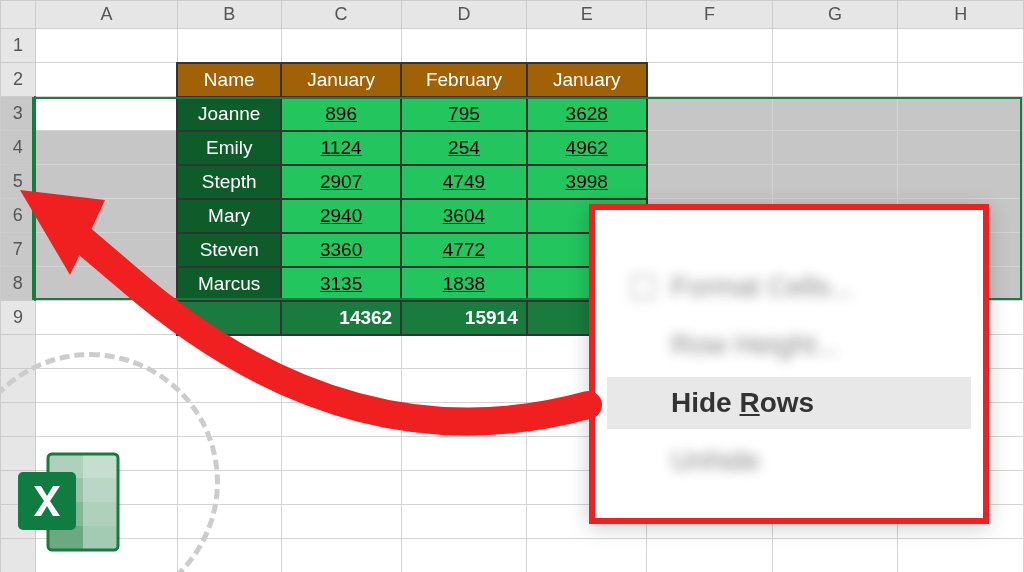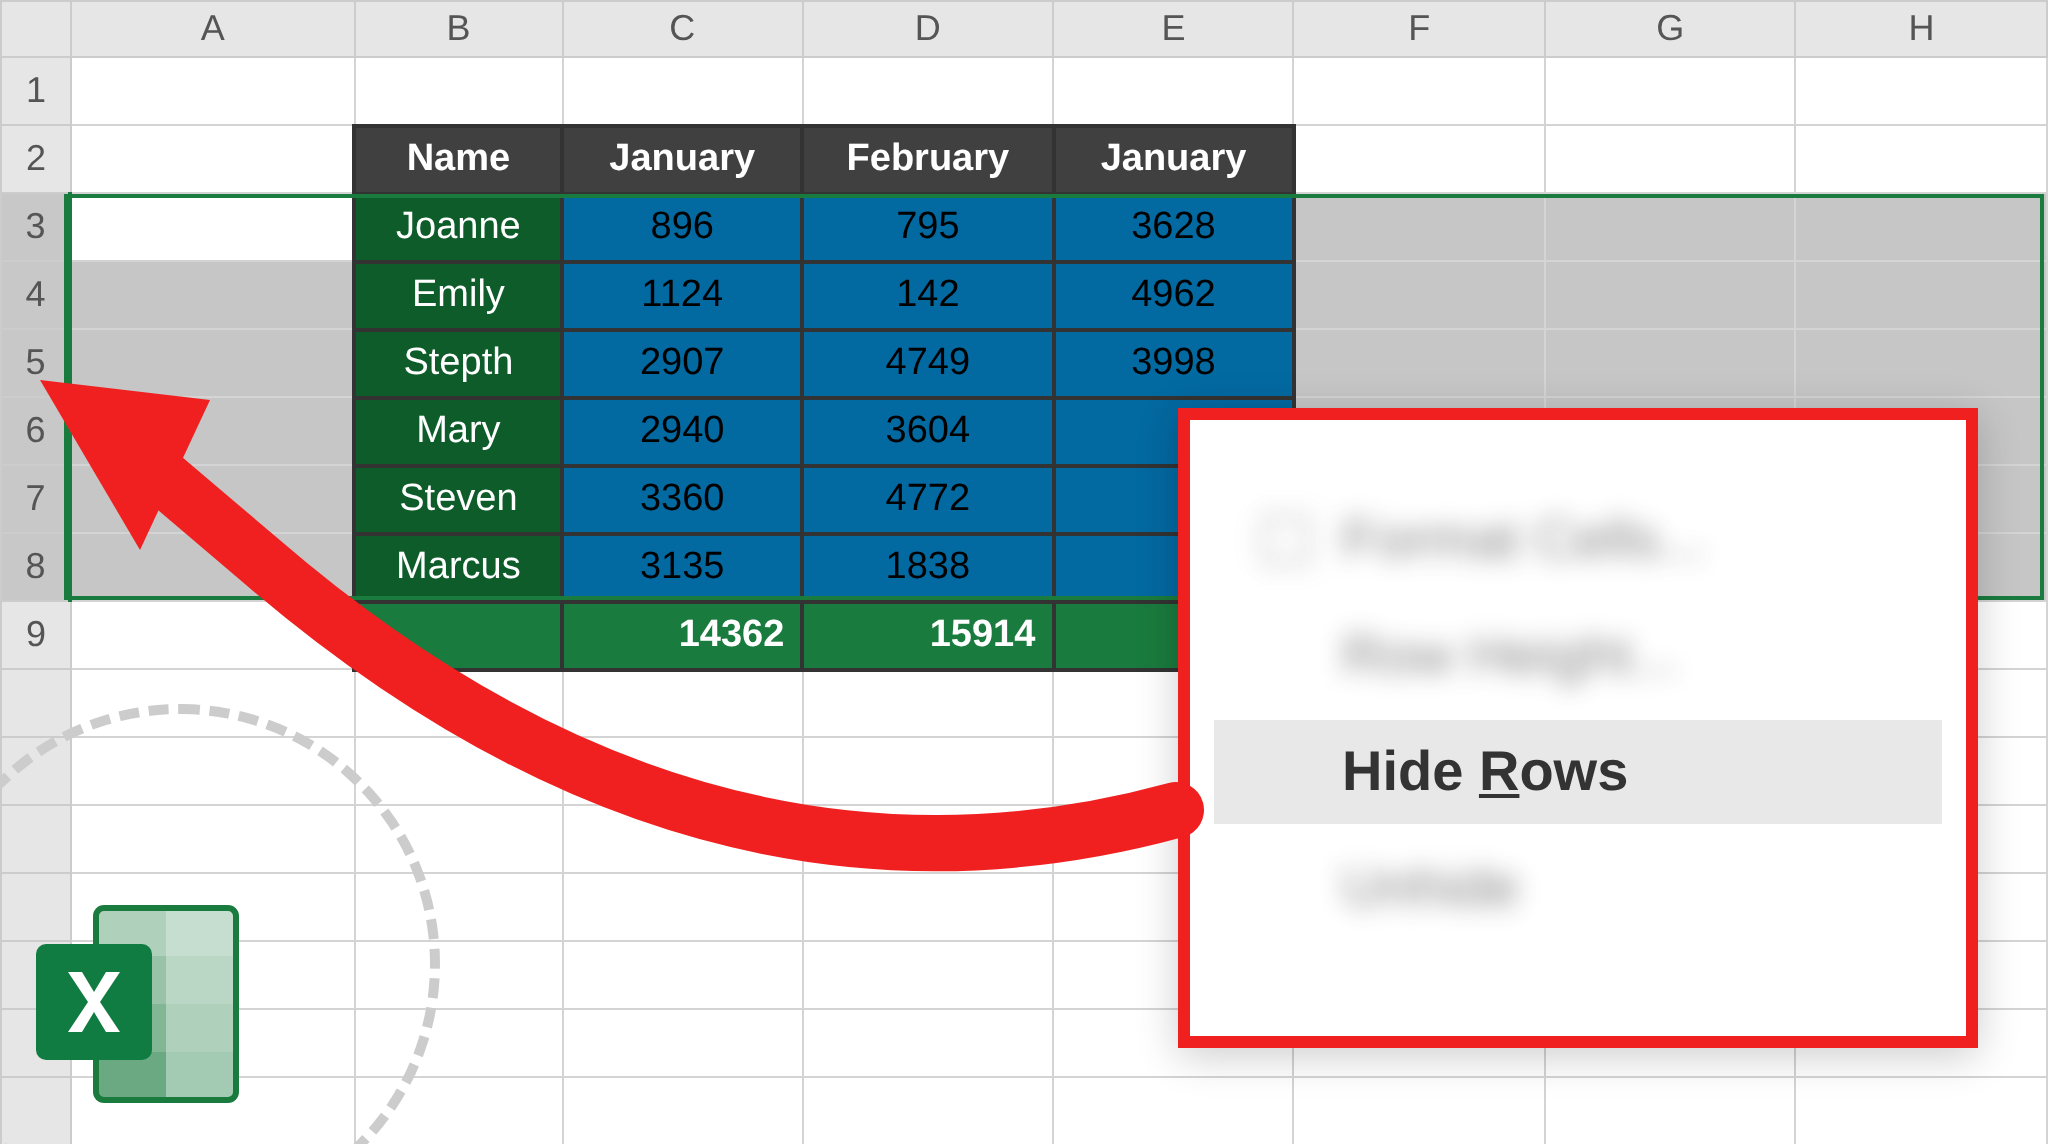--- a/index.html
+++ b/index.html
@@ -54,32 +54,32 @@
     .cell.sel { background: #c6c6c6; }
     .cell.sel.first { background: #fff; }
     .data-cell {
       border: 2px solid #333;
       text-align: center;
       font-size: 19px;
       height: 34px;
       padding: 3px 8px;
     }
     .hdr-cell {
-      background: #404040;
+      background: #a16207;
       color: #fff;
-      font-weight: 700;
+      font-weight: 400;
       border: 2px solid #333;
     }
     .name-cell {
       background: #0d5c2a;
       color: #fff;
       font-weight: 500;
       border: 2px solid #333;
     }
-    .val-cell { background: #0369a1; color: #000; font-weight: 500; }
+    .val-cell { background: #22c55e; color: #000; font-weight: 500; text-decoration: underline; }
     .total-cell {
       background: #1a7b3e;
       color: #fff;
       font-weight: 600;
       border: 2px solid #333;
       text-align: right;
     }
     .col-A { width: 130px; }
     .col-B { width: 95px; }
     .col-C { width: 110px; }
@@ -99,21 +99,21 @@
     
     .popup {
       position: absolute;
       right: 35px;
       top: 204px;
       width: 400px;
       height: 320px;
       background: #fff;
       border: 6px solid #f02020;
       box-shadow: 0 4px 20px rgba(0,0,0,0.2);
-      padding: 28px 12px;
+      padding: 45px 12px;
     }
     .popup-item {
       font-size: 28px;
       color: #333;
       padding: 10px 24px;
       margin: 6px 0;
       display: flex;
       align-items: center;
       gap: 16px;
     }
@@ -207,21 +207,21 @@
       <td class="data-cell val-cell">3628</td>
       <td class="cell sel"></td>
           <td class="cell sel"></td>
           <td class="cell sel"></td>
     </tr>
     <tr>
       <td class="row-header sel">4</td>
       <td class="cell sel"></td>
       <td class="data-cell name-cell">Emily</td>
       <td class="data-cell val-cell">1124</td>
-      <td class="data-cell val-cell">142</td>
+      <td class="data-cell val-cell">254</td>
       <td class="data-cell val-cell">4962</td>
       <td class="cell sel"></td>
           <td class="cell sel"></td>
           <td class="cell sel"></td>
     </tr>
     <tr>
       <td class="row-header sel">5</td>
       <td class="cell sel"></td>
       <td class="data-cell name-cell">Stepth</td>
       <td class="data-cell val-cell">2907</td>

